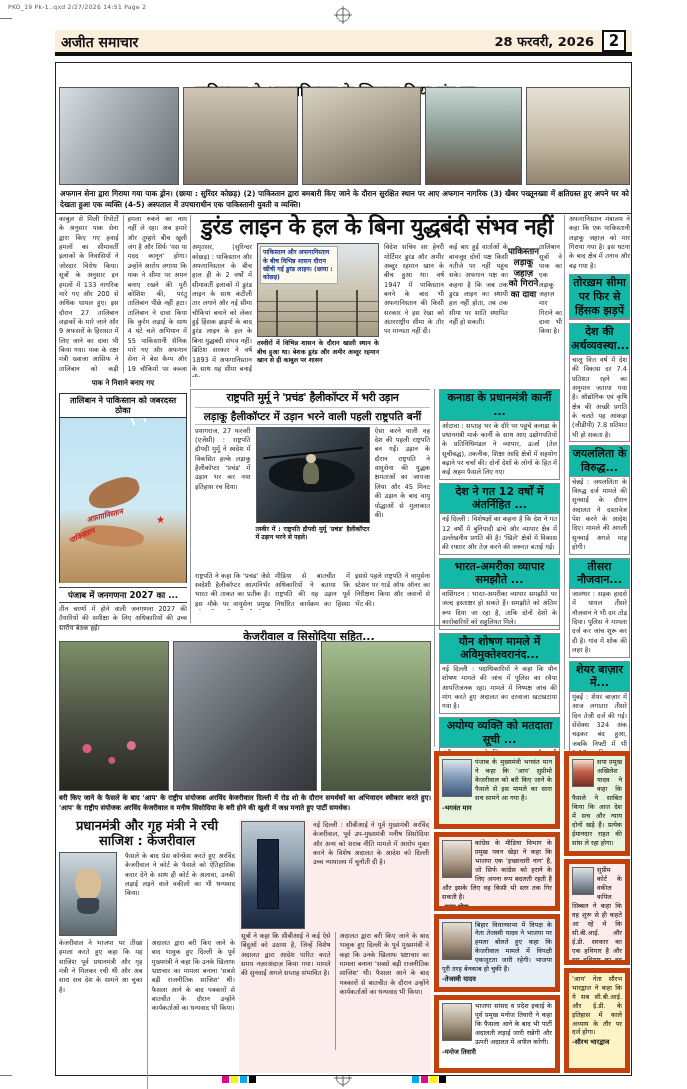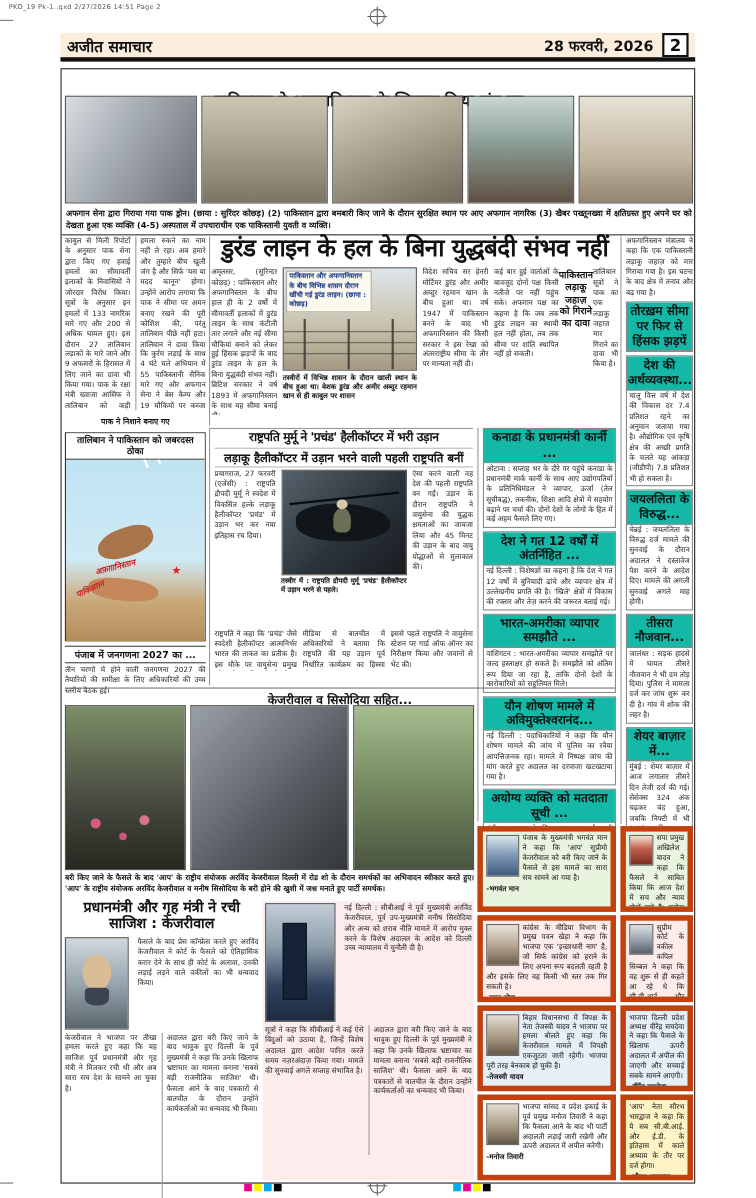--- a/index.html
+++ b/index.html
@@ -382,24 +382,20 @@
       <div class="quote q-green">
         <span class="qphoto ph ph-akhi" style="width:22px;height:28px;"></span>
         <span>सपा प्रमुख अखिलेश यादव ने कहा कि फैसले ने साबित किया कि आज देश में सच और न्याय दोनों खड़े हैं। प्रत्येक ईमानदार राहत की सांस ले रहा होगा।</span>
         
       </div>
       <div class="quote q-pink">
         <span class="qphoto ph ph-sibal" style="width:22px;height:28px;"></span>
         <span>सुप्रीम कोर्ट के वकील कपिल सिब्बल ने कहा कि वह शुरू से ही कहते आ रहे थे कि सी.बी.आई. और ई.डी. सरकार का एक हथियार है और इस हथियार का वह बेझिझक दुरुपयोग करती है।</span>
         
       </div>
-      <div class="quote q-blue">
-        <span>भाजपा दिल्ली प्रदेश अध्यक्ष वीरेंद्र सचदेवा ने कहा कि फैसले के खिलाफ ऊपरी अदालत में अपील की जाएगी और सच्चाई सबके सामने आएगी।</span>
-        <span class="attr">-वीरेंद्र सचदेवा</span>
-      </div>
       <div class="quote q-yellow">
         <span>'आप' नेता सौरभ भारद्वाज ने कहा कि ये सब सी.बी.आई. और ई.डी. के इतिहास में काले अध्याय के तौर पर दर्ज होगा।</span>
         <span class="attr">-सौरभ भारद्वाज</span>
       </div>
     </div>
 
   </div>
 </div>
 
 </body></html>

